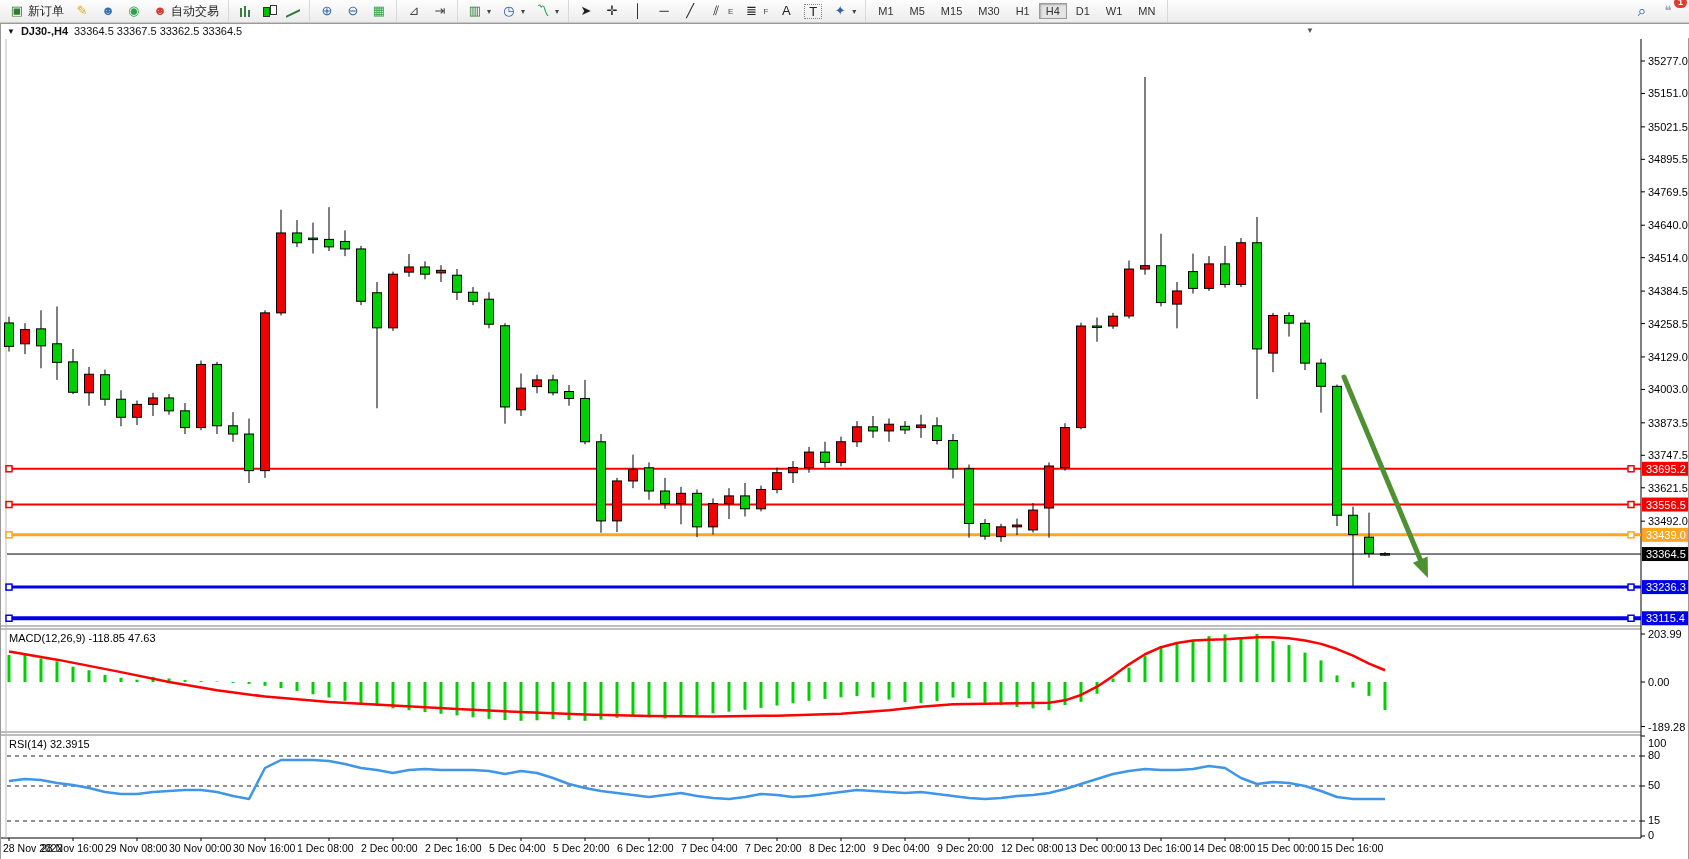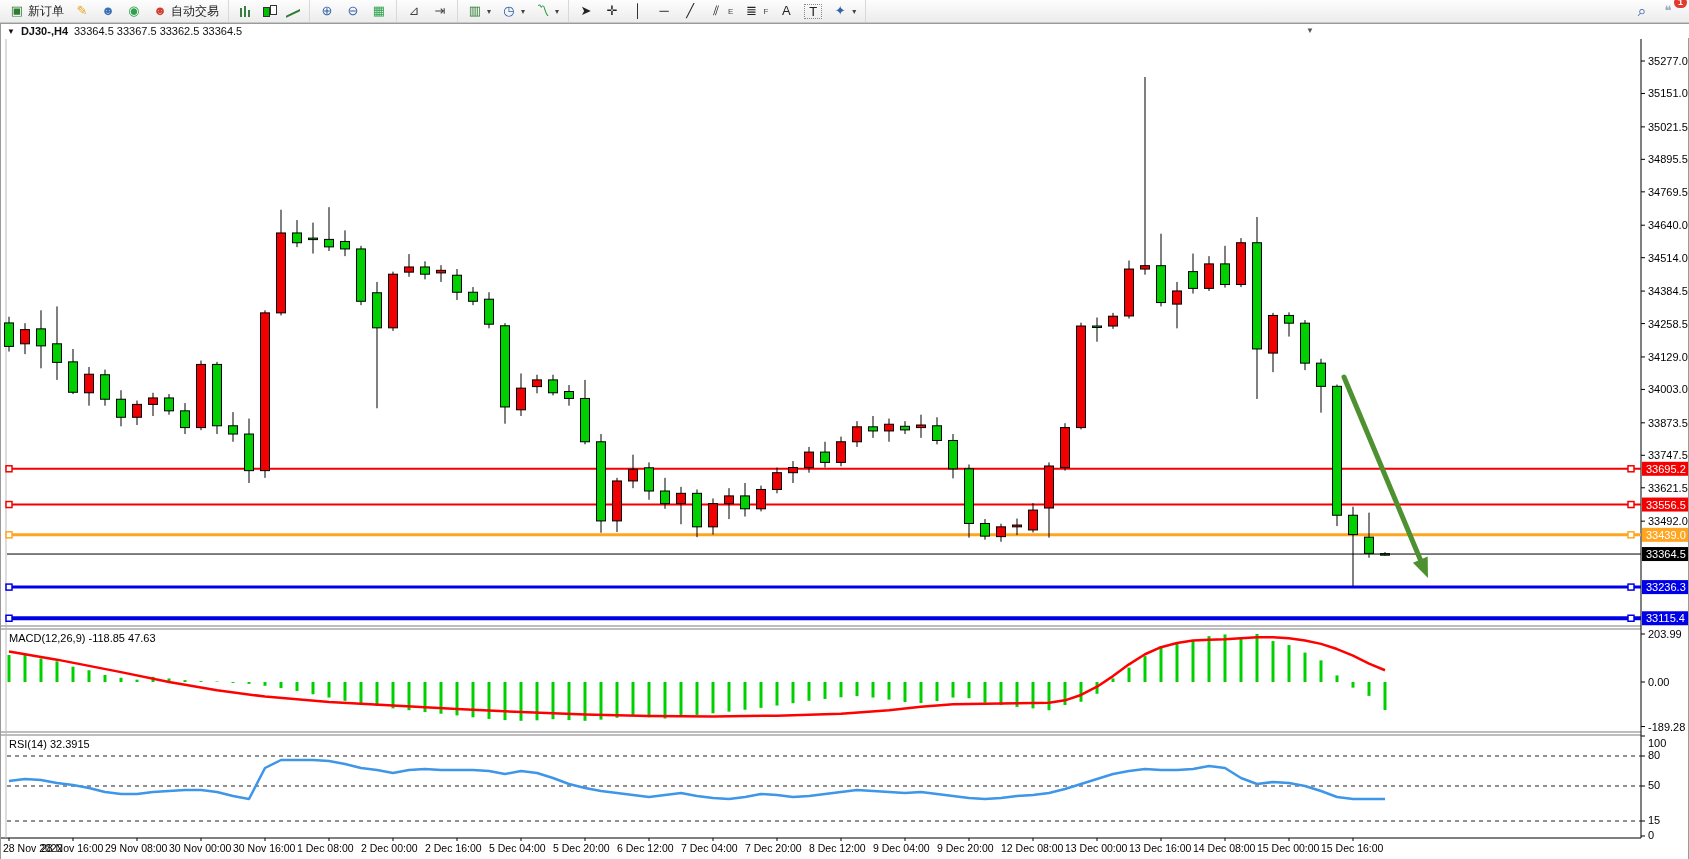--- a/index.html
+++ b/index.html
@@ -137,20 +137,31 @@
           <span class="ticon">A</span>
         </div>
       <div class="tbtn">
           <span class="ticon" style="border:1px dotted #888;line-height:13px;height:13px;">T</span>
         </div>
       <div class="tbtn">
           <span class="ticon" style="color:#2f62a8;">✦</span>
           <span class="caret">▾</span>
         </div>
     </div>
+    <div class="tgroup" id="tf-group">
+        <div class="tf">M1</div>
+        <div class="tf">M5</div>
+        <div class="tf">M15</div>
+        <div class="tf">M30</div>
+        <div class="tf">H1</div>
+        <div class="tf active">H4</div>
+        <div class="tf">D1</div>
+        <div class="tf">W1</div>
+        <div class="tf">MN</div>
+      </div>
     <div id="tb-right" class="tgroup">
       <div class="tbtn">
           <span class="ticon" style="color:#2f62a8;font-size:15px;">⌕</span>
         </div>
       <div class="tbtn" style="position:relative;">
         <span class="ticon" style="color:#9aa7b5;">❝</span>
         <span class="badge">1</span>
       </div>
     </div>
   </div>

